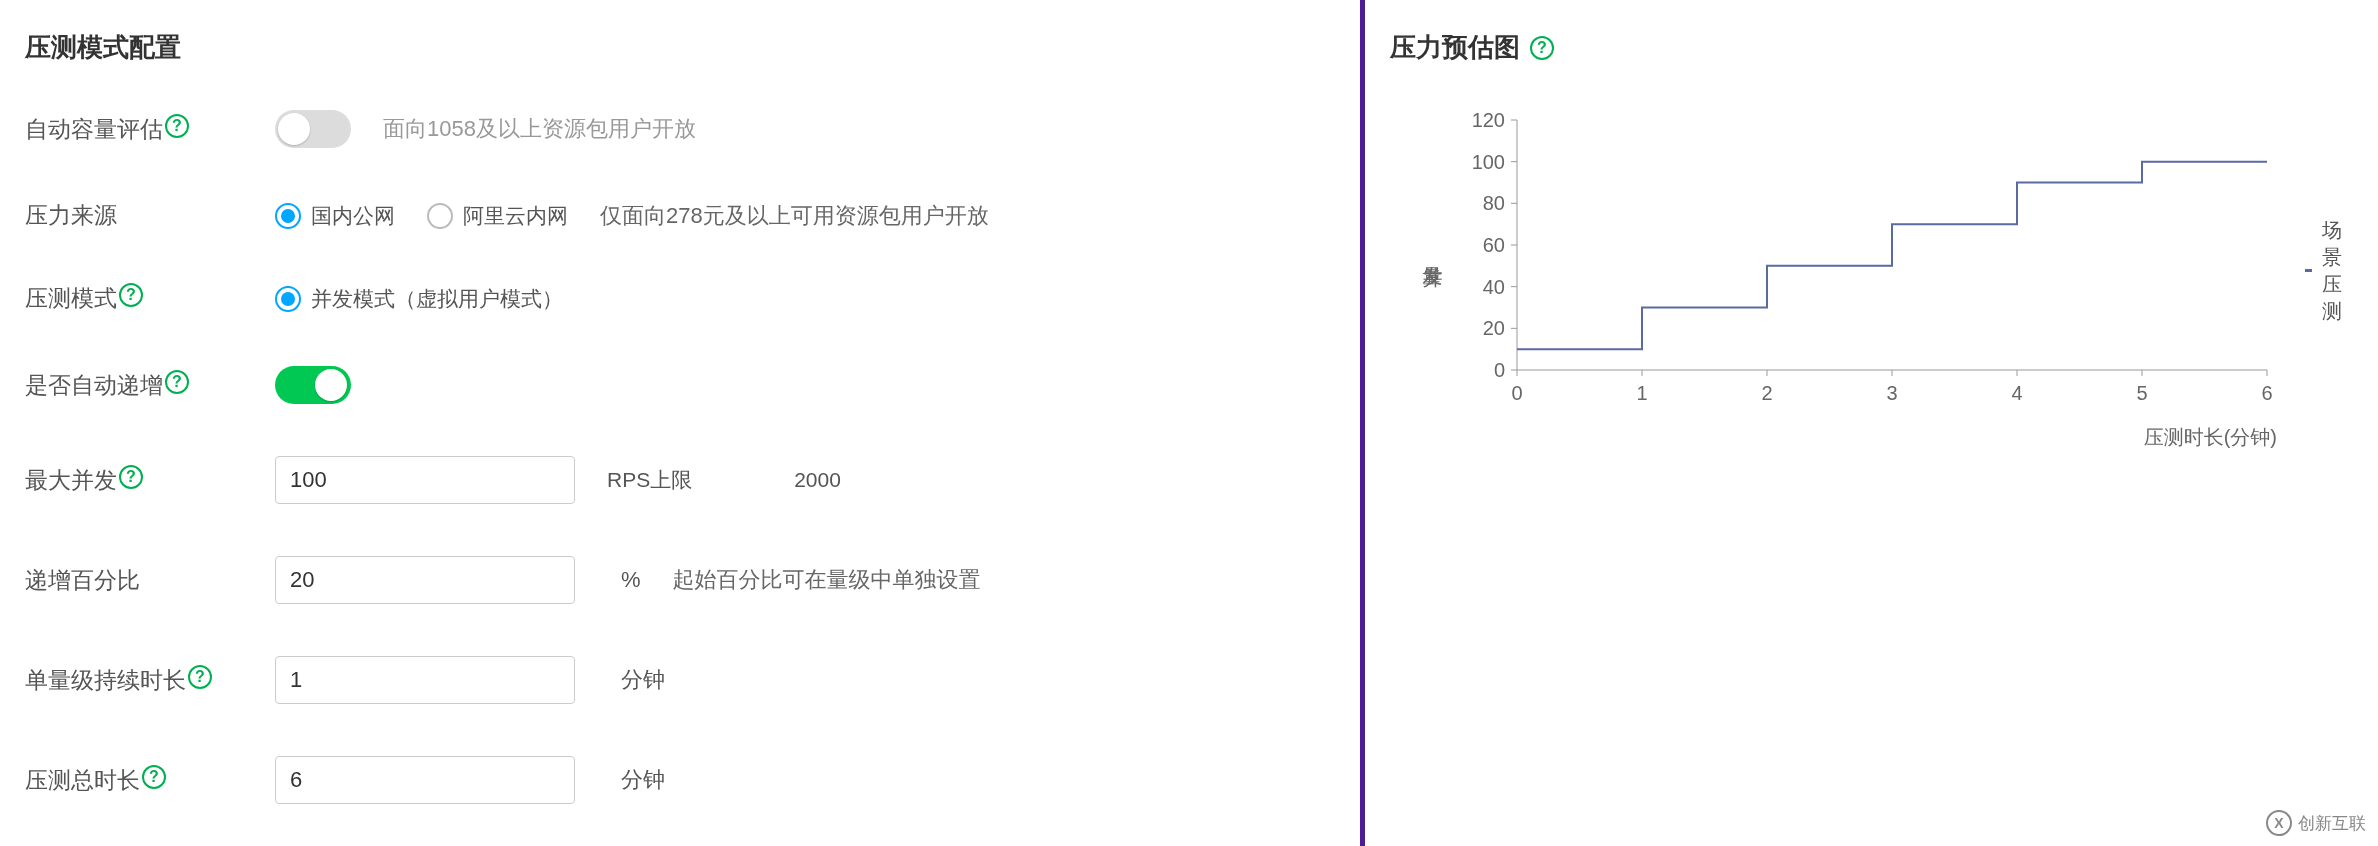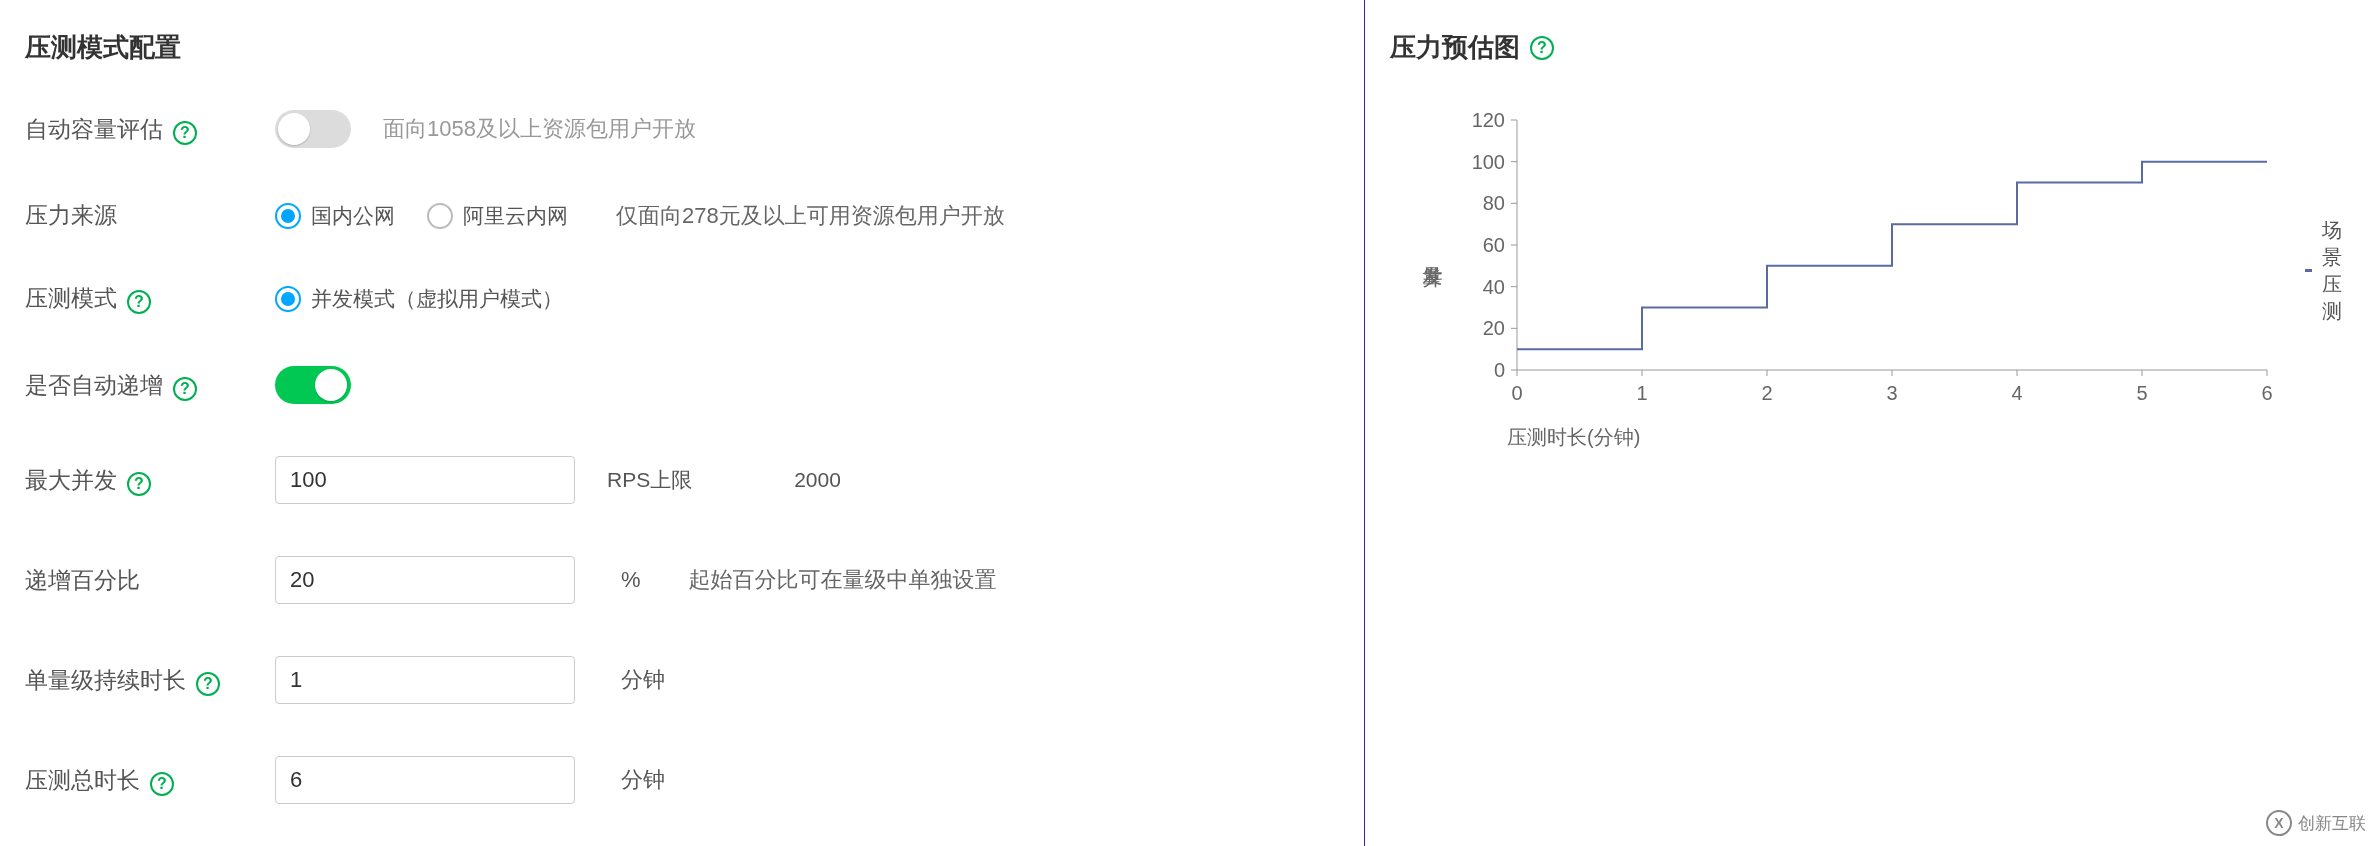--- a/index.html
+++ b/index.html
@@ -10,21 +10,21 @@
     font-size: 21px;
   }
   .container {
     display: flex;
     width: 2378px;
     height: 846px;
   }
   .left-panel {
     width: 1472px;
     padding: 30px 25px 25px 25px;
-    border-right: 1px solid #4c1d95;
+    border-right: 5px solid #4c1d95;
   }
   .right-panel {
     flex: 1;
     padding: 30px 25px 43px 25px;
     position: relative;
   }
   .section-title {
     font-size: 26px;
     font-weight: 700;
     color: #333;
@@ -49,22 +49,22 @@
   .form-row {
     display: flex;
     align-items: center;
     margin-bottom: 52px;
   }
   .form-label {
     width: 250px;
     color: #555;
     font-size: 23px;
     display: flex;
-    align-items: flex-end;
-    gap: 10px;
+    align-items: flex-start;
+    gap: 2px;
   }
   .form-content {
     display: flex;
     align-items: center;
     gap: 32px;
     color: #555;
   }
   .toggle {
     width: 76px;
     height: 38px;
@@ -79,21 +79,21 @@
     top: 3px;
     width: 32px;
     height: 32px;
     background: #fff;
     border-radius: 50%;
     box-shadow: 0 1px 2px rgba(0,0,0,0.2);
   }
   .toggle.off .knob { left: 3px; }
   .toggle.on  .knob { left: 40px; }
   .hint-text { color: #999; font-size: 22px; }
-  .hint-text2 { color: #666; font-size: 22px; margin-left: 16px; }
+  .hint-text2 { color: #666; font-size: 22px; }
   .radio {
     display: inline-flex;
     align-items: center;
     gap: 10px;
     cursor: pointer;
   }
   .radio-circle {
     width: 26px;
     height: 26px;
     border-radius: 50%;
@@ -131,21 +131,21 @@
   .chart-ylabel {
     writing-mode: vertical-rl;
     font-size: 20px;
     color: #666;
     align-self: center;
     margin-right: 10px;
     transform: translateY(-30px);
   }
   svg.chart { display: block; }
   .chart-xlabel {
-    text-align: left;
+    text-align: right;
     color: #666;
     font-size: 20px;
     margin-top: 14px;
   }
   .legend {
     display: flex;
     align-items: center;
     gap: 10px;
     font-size: 20px;
     color: #555;

